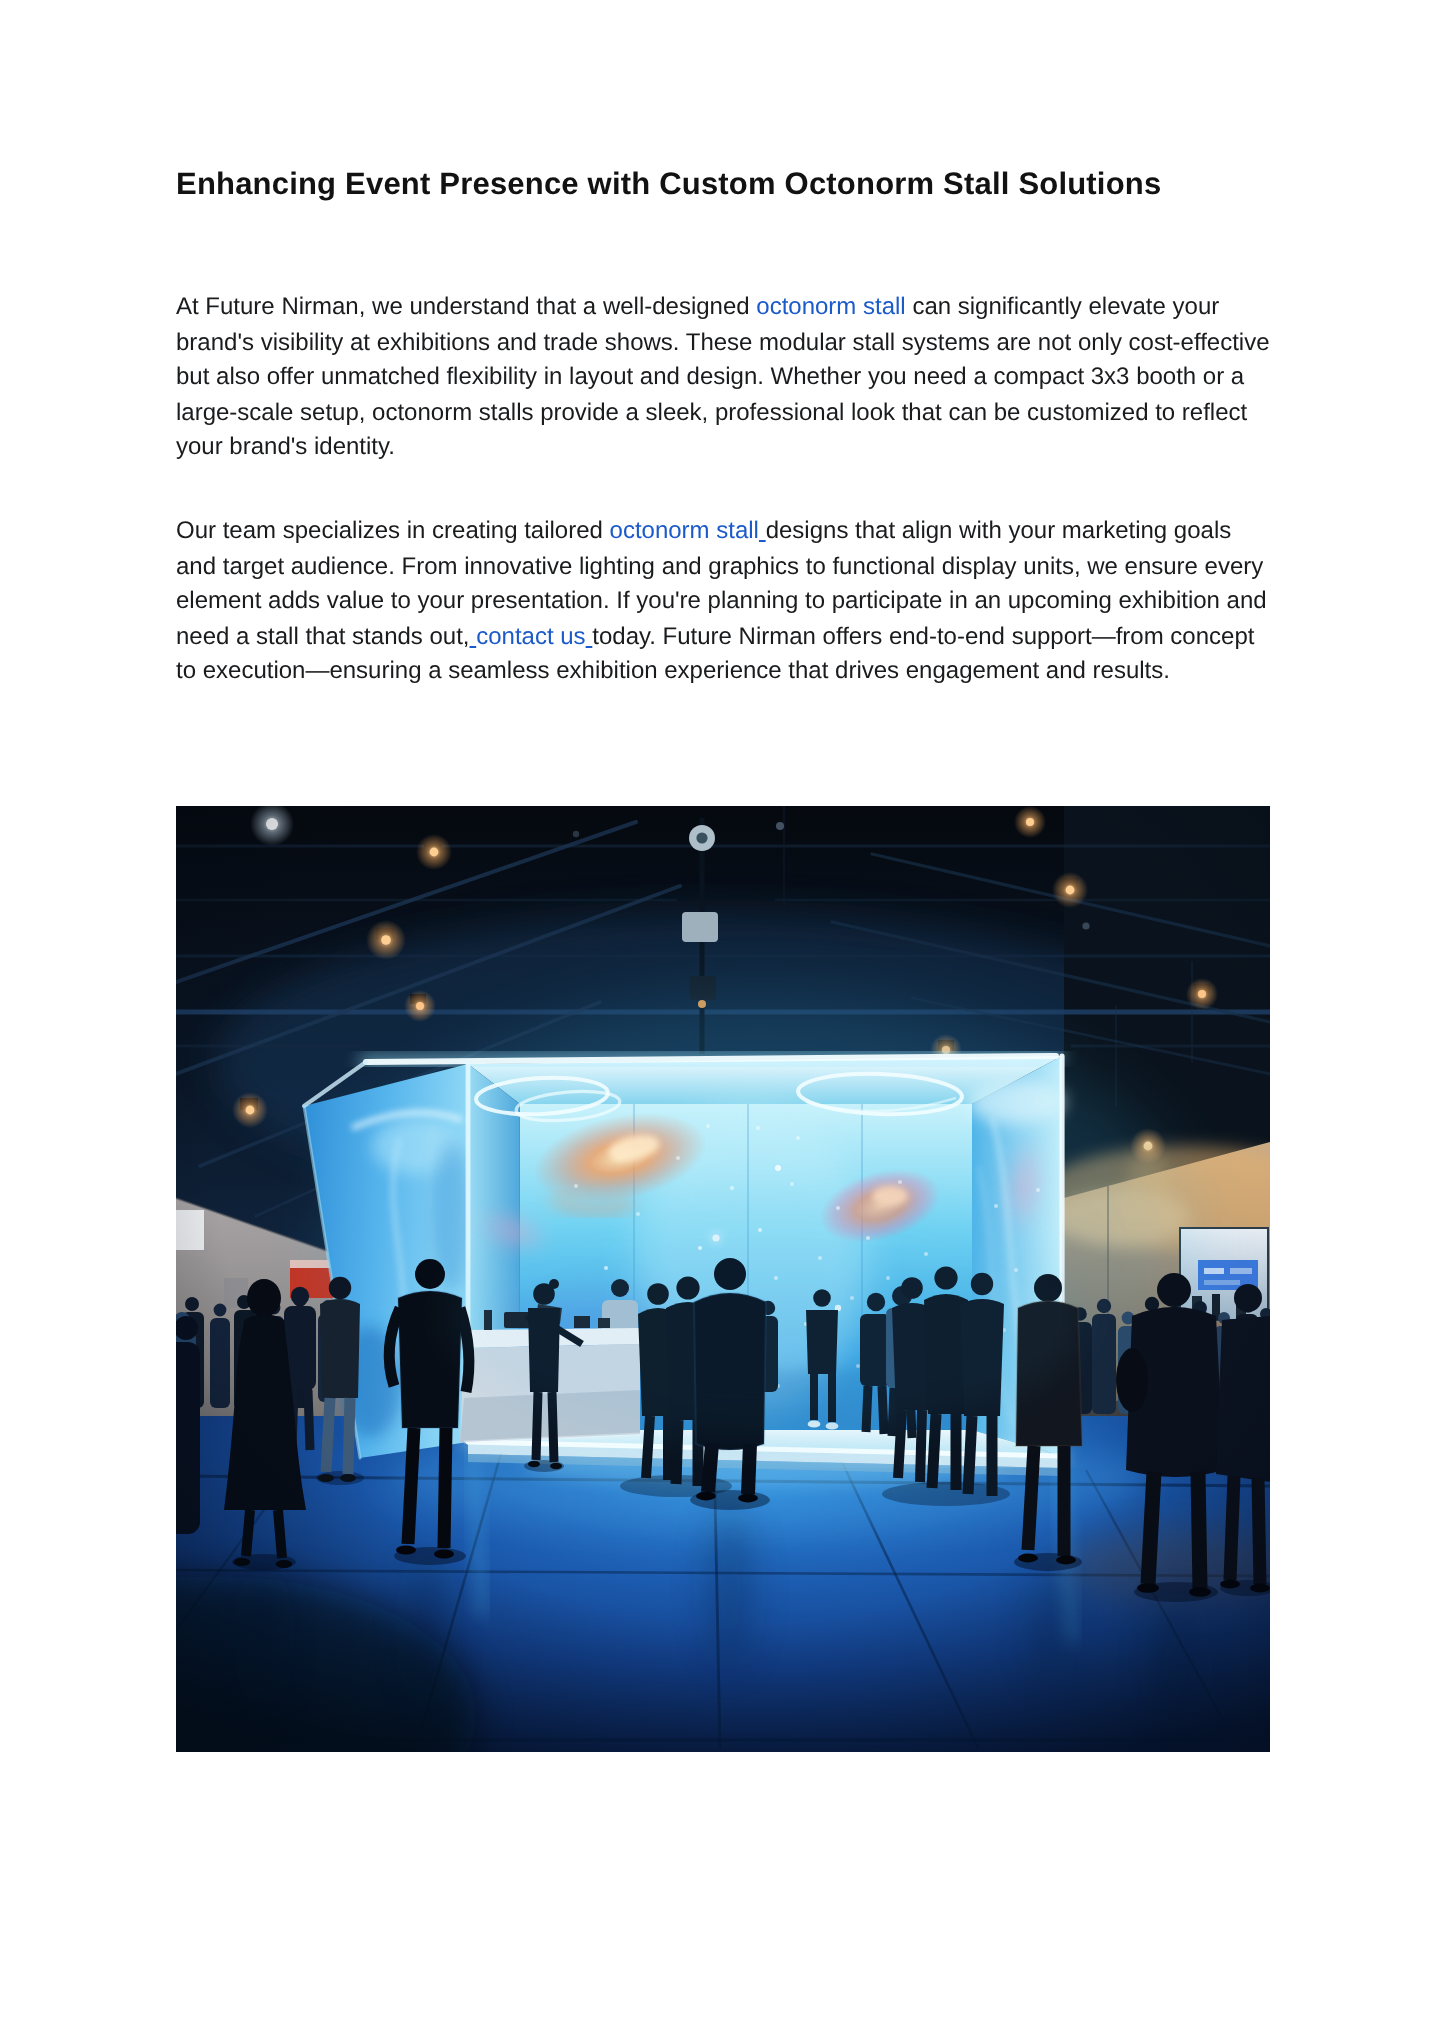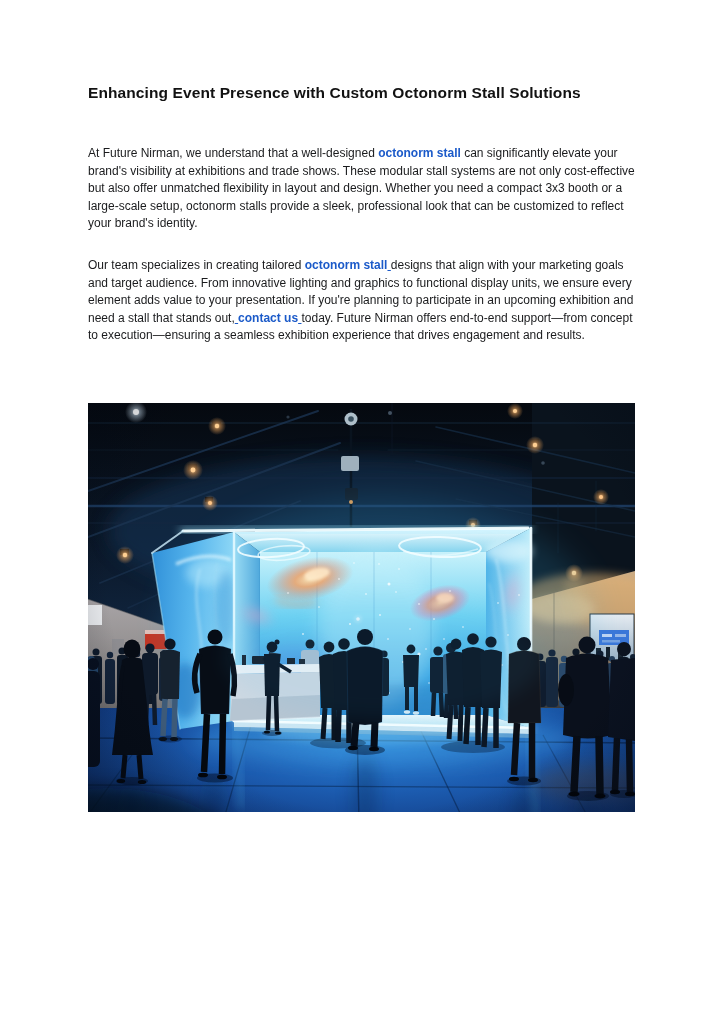--- a/index.html
+++ b/index.html
@@ -1,36 +1,36 @@
 <!DOCTYPE html>
 <html style="--page_background: #ffffff; --heading_color: #121212; --body_text_color: #1a1b1d; --link_color: #1b5ac9; --booth_glow: #6fd8f8; --floor_blue: #1c5cb0; --lamp_warm: #f2a85c;"><head>
 <meta charset="utf-8">
 <style>
   html,body{margin:0;padding:0;}
   body{background:var(--page_background,#fff);}
   .page{
-    position:relative; width:720px; height:812px;
+    position:relative; width:720px; height:1017px;
     background:var(--page_background,#fff);
     font-family:"Liberation Sans","DejaVu Sans",sans-serif;
     overflow:hidden;
   }
   .heading{
     position:absolute; left:88px; top:80px; width:505px; margin:0;
     font-size:15.5px; line-height:25px; font-weight:700;
     color:var(--heading_color,#111);
     letter-spacing:.1px;
   }
   .para{
     position:absolute; left:88px; width:548px; margin:0;
     font-size:12px; line-height:17.55px;
     color:var(--body_text_color,#1a1b1d);
   }
   #p1{top:145px;}
   #p2{top:245px;margin-top:12px;}
-  .link{color:var(--link_color,#1b5ac9); font-weight:700; cursor:pointer;}
+  .link{color:var(--link_color,#1b5ac9); font-weight:400; cursor:pointer;}
   .u{text-decoration:underline; text-decoration-color:var(--link_color,#1b5ac9); text-decoration-thickness:1px;}
   .photo{
     position:absolute; left:88px; top:403px; width:547px; height:473px; margin:0;
     line-height:0;
   }
   .photo svg{display:block;}
 </style>
 </head>
 <body>
 

